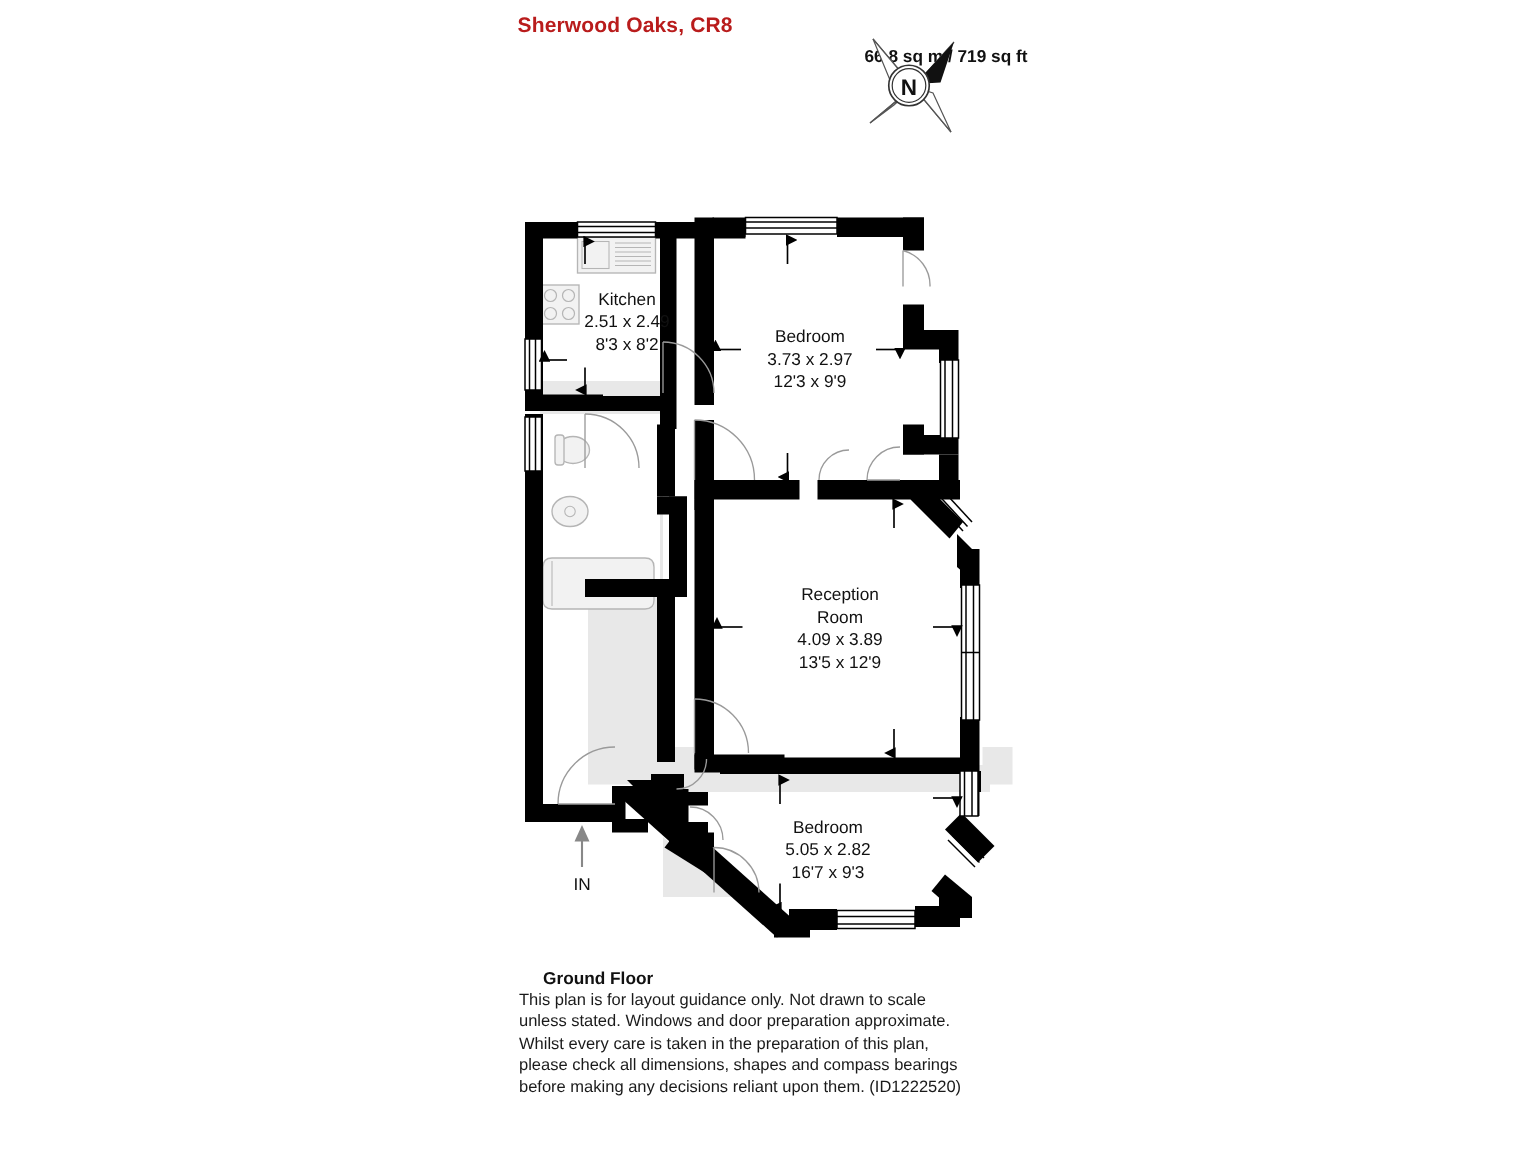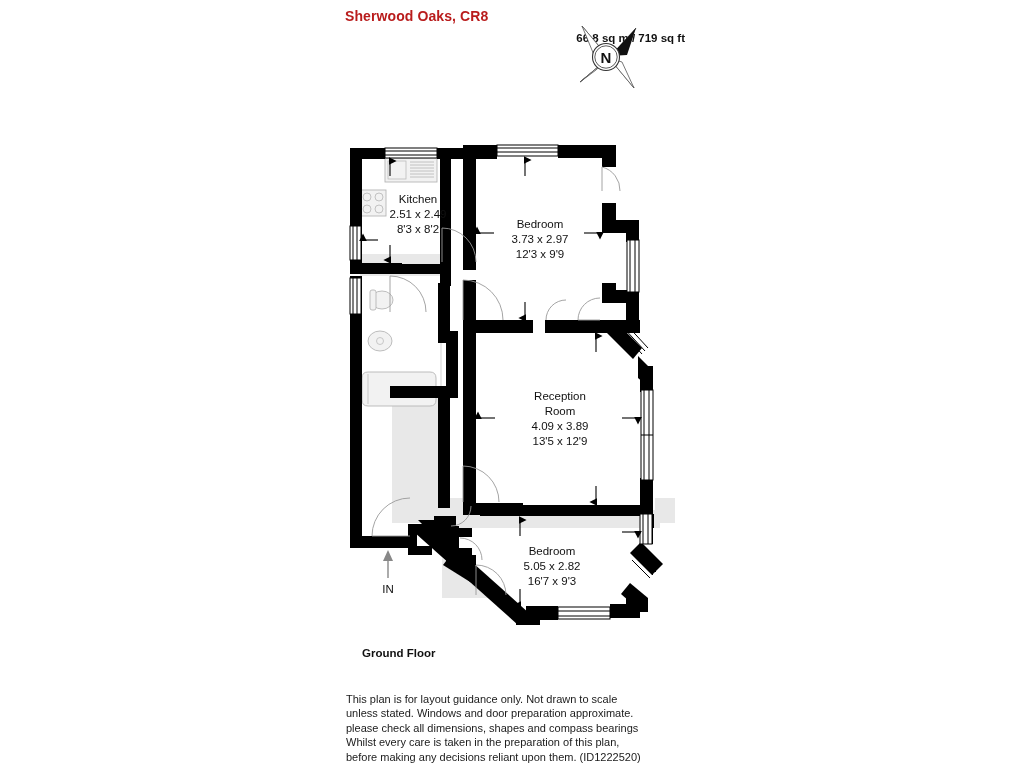--- a/index.html
+++ b/index.html
@@ -81,21 +81,21 @@
     left: 362px;
     top: 645px;
     font-size: 11.5px;
     font-weight: bold;
     line-height: 16px;
     color: #111;
   }
   #disclaimer {
     position: absolute;
     left: 346px;
-    top: 692px;
+    top: 660px;
     width: 320px;
     font-size: 11px;
     line-height: 14.4px;
     color: #1a1a1a;
   }
   #disclaimer div { white-space: nowrap; }
 </style>
 </head>
 <body>
 
@@ -439,18 +439,18 @@
       </g>
 
     </svg>
   </div>
 
   <div id="floor-label">Ground Floor</div>
 
   <div id="disclaimer">
     <div>This plan is for layout guidance only. Not drawn to scale</div>
     <div>unless stated. Windows and door preparation approximate.</div>
+    <div>Whilst every care is taken in the preparation of this plan,</div>
     <div>please check all dimensions, shapes and compass bearings</div>
-    <div>Whilst every care is taken in the preparation of this plan,</div>
     <div>before making any decisions reliant upon them. (ID1222520)</div>
   </div>
 
 </div>
 
 </body></html>

